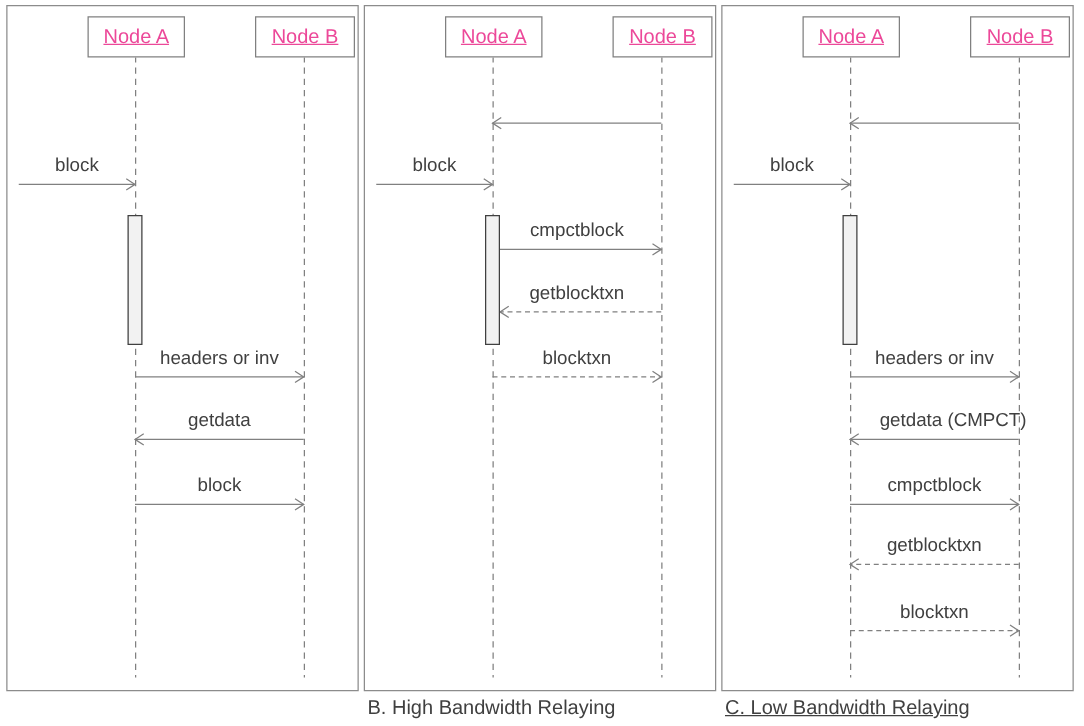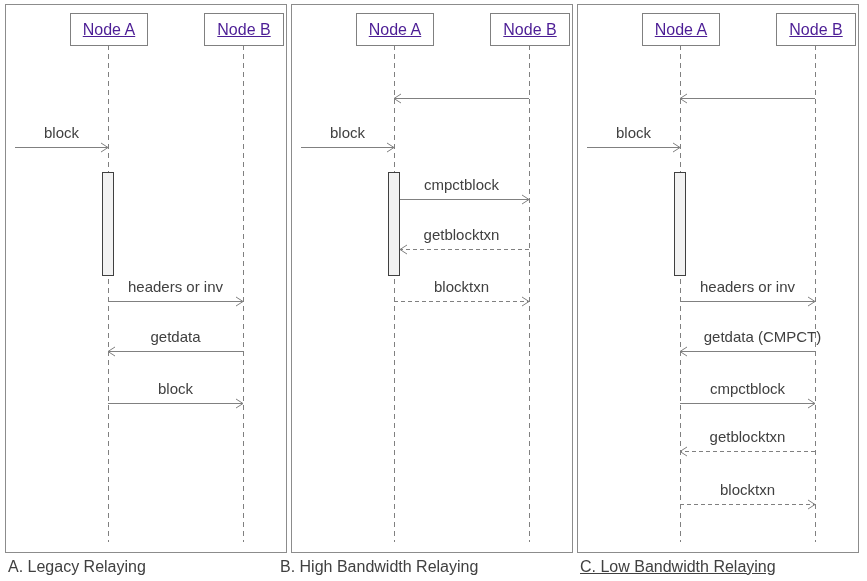--- a/index.html
+++ b/index.html
@@ -35,21 +35,21 @@
     top: 8px;
     height: 31px;
     border: 1px solid #808080;
     background: #ffffff;
     display: flex;
     align-items: center;
     justify-content: center;
   }
   .node-label {
     font-size: 16px;
-    color: #4c1d95;
+    color: #ec4899;
     text-decoration: underline;
     white-space: nowrap;
   }
   .activation-bar {
     position: absolute;
     left: 96px;
     top: 167px;
     width: 10px;
     height: 102px;
     background: #f2f2f2;
@@ -96,21 +96,20 @@
       </div>
       <div class="node-box" style="left: 198px; width: 78px;">
         <span class="node-label">Node B</span>
       </div>
       <div class="activation-bar" style="top: 167px; height: 102px;"></div>
       <div class="msg-label" style="left: 9px; width: 93px; top: 118px;">block</div>
       <div class="msg-label" style="left: 97px; width: 145px; top: 272px;">headers or inv</div>
       <div class="msg-label" style="left: 97px; width: 145px; top: 322px;">getdata</div>
       <div class="msg-label" style="left: 97px; width: 145px; top: 374px;">block</div>
     </div>
-    <div class="caption" style="left: 8px;">A. Legacy Relaying</div>
     <div class="panel" style="left: 291px;">
       <svg width="280" height="547" viewBox="0 0 280 547" class="panel-svg">
         <line x1="102.5" y1="40" x2="102.5" y2="537" stroke="#808080" stroke-width="1" stroke-dasharray="5,4"></line>
         <line x1="237.5" y1="40" x2="237.5" y2="537" stroke="#808080" stroke-width="1" stroke-dasharray="5,4"></line>
         <line x1="237" y1="93.5" x2="102" y2="93.5" stroke="#808080" stroke-width="1"></line>
         <path d="M 109 89 L 102 93.5 L 109 98" stroke="#808080" fill="none" stroke-width="1"></path>
         <line x1="9" y1="142.5" x2="102" y2="142.5" stroke="#808080" stroke-width="1"></line>
         <path d="M 95 138 L 102 142.5 L 95 147" stroke="#808080" fill="none" stroke-width="1"></path>
         <line x1="108" y1="194.5" x2="237" y2="194.5" stroke="#808080" stroke-width="1"></line>
         <path d="M 230 190 L 237 194.5 L 230 199" stroke="#808080" fill="none" stroke-width="1"></path>
@@ -124,21 +123,21 @@
       </div>
       <div class="node-box" style="left: 198px; width: 78px;">
         <span class="node-label">Node B</span>
       </div>
       <div class="activation-bar" style="top: 167px; height: 102px;"></div>
       <div class="msg-label" style="left: 9px; width: 93px; top: 118px;">block</div>
       <div class="msg-label" style="left: 97px; width: 145px; top: 170px;">cmpctblock</div>
       <div class="msg-label" style="left: 97px; width: 145px; top: 220px;">getblocktxn</div>
       <div class="msg-label" style="left: 97px; width: 145px; top: 272px;">blocktxn</div>
     </div>
-    <div class="caption" style="left: 280px;">B. High Bandwidth Relaying</div>
+    <div class="caption" style="left: 294px;">B. High Bandwidth Relaying</div>
     <div class="panel" style="left: 577px;">
       <svg width="280" height="547" viewBox="0 0 280 547" class="panel-svg">
         <line x1="102.5" y1="40" x2="102.5" y2="537" stroke="#808080" stroke-width="1" stroke-dasharray="5,4"></line>
         <line x1="237.5" y1="40" x2="237.5" y2="537" stroke="#808080" stroke-width="1" stroke-dasharray="5,4"></line>
         <line x1="237" y1="93.5" x2="102" y2="93.5" stroke="#808080" stroke-width="1"></line>
         <path d="M 109 89 L 102 93.5 L 109 98" stroke="#808080" fill="none" stroke-width="1"></path>
         <line x1="9" y1="142.5" x2="102" y2="142.5" stroke="#808080" stroke-width="1"></line>
         <path d="M 95 138 L 102 142.5 L 95 147" stroke="#808080" fill="none" stroke-width="1"></path>
         <line x1="102" y1="296.5" x2="237" y2="296.5" stroke="#808080" stroke-width="1"></line>
         <path d="M 230 292 L 237 296.5 L 230 301" stroke="#808080" fill="none" stroke-width="1"></path>

